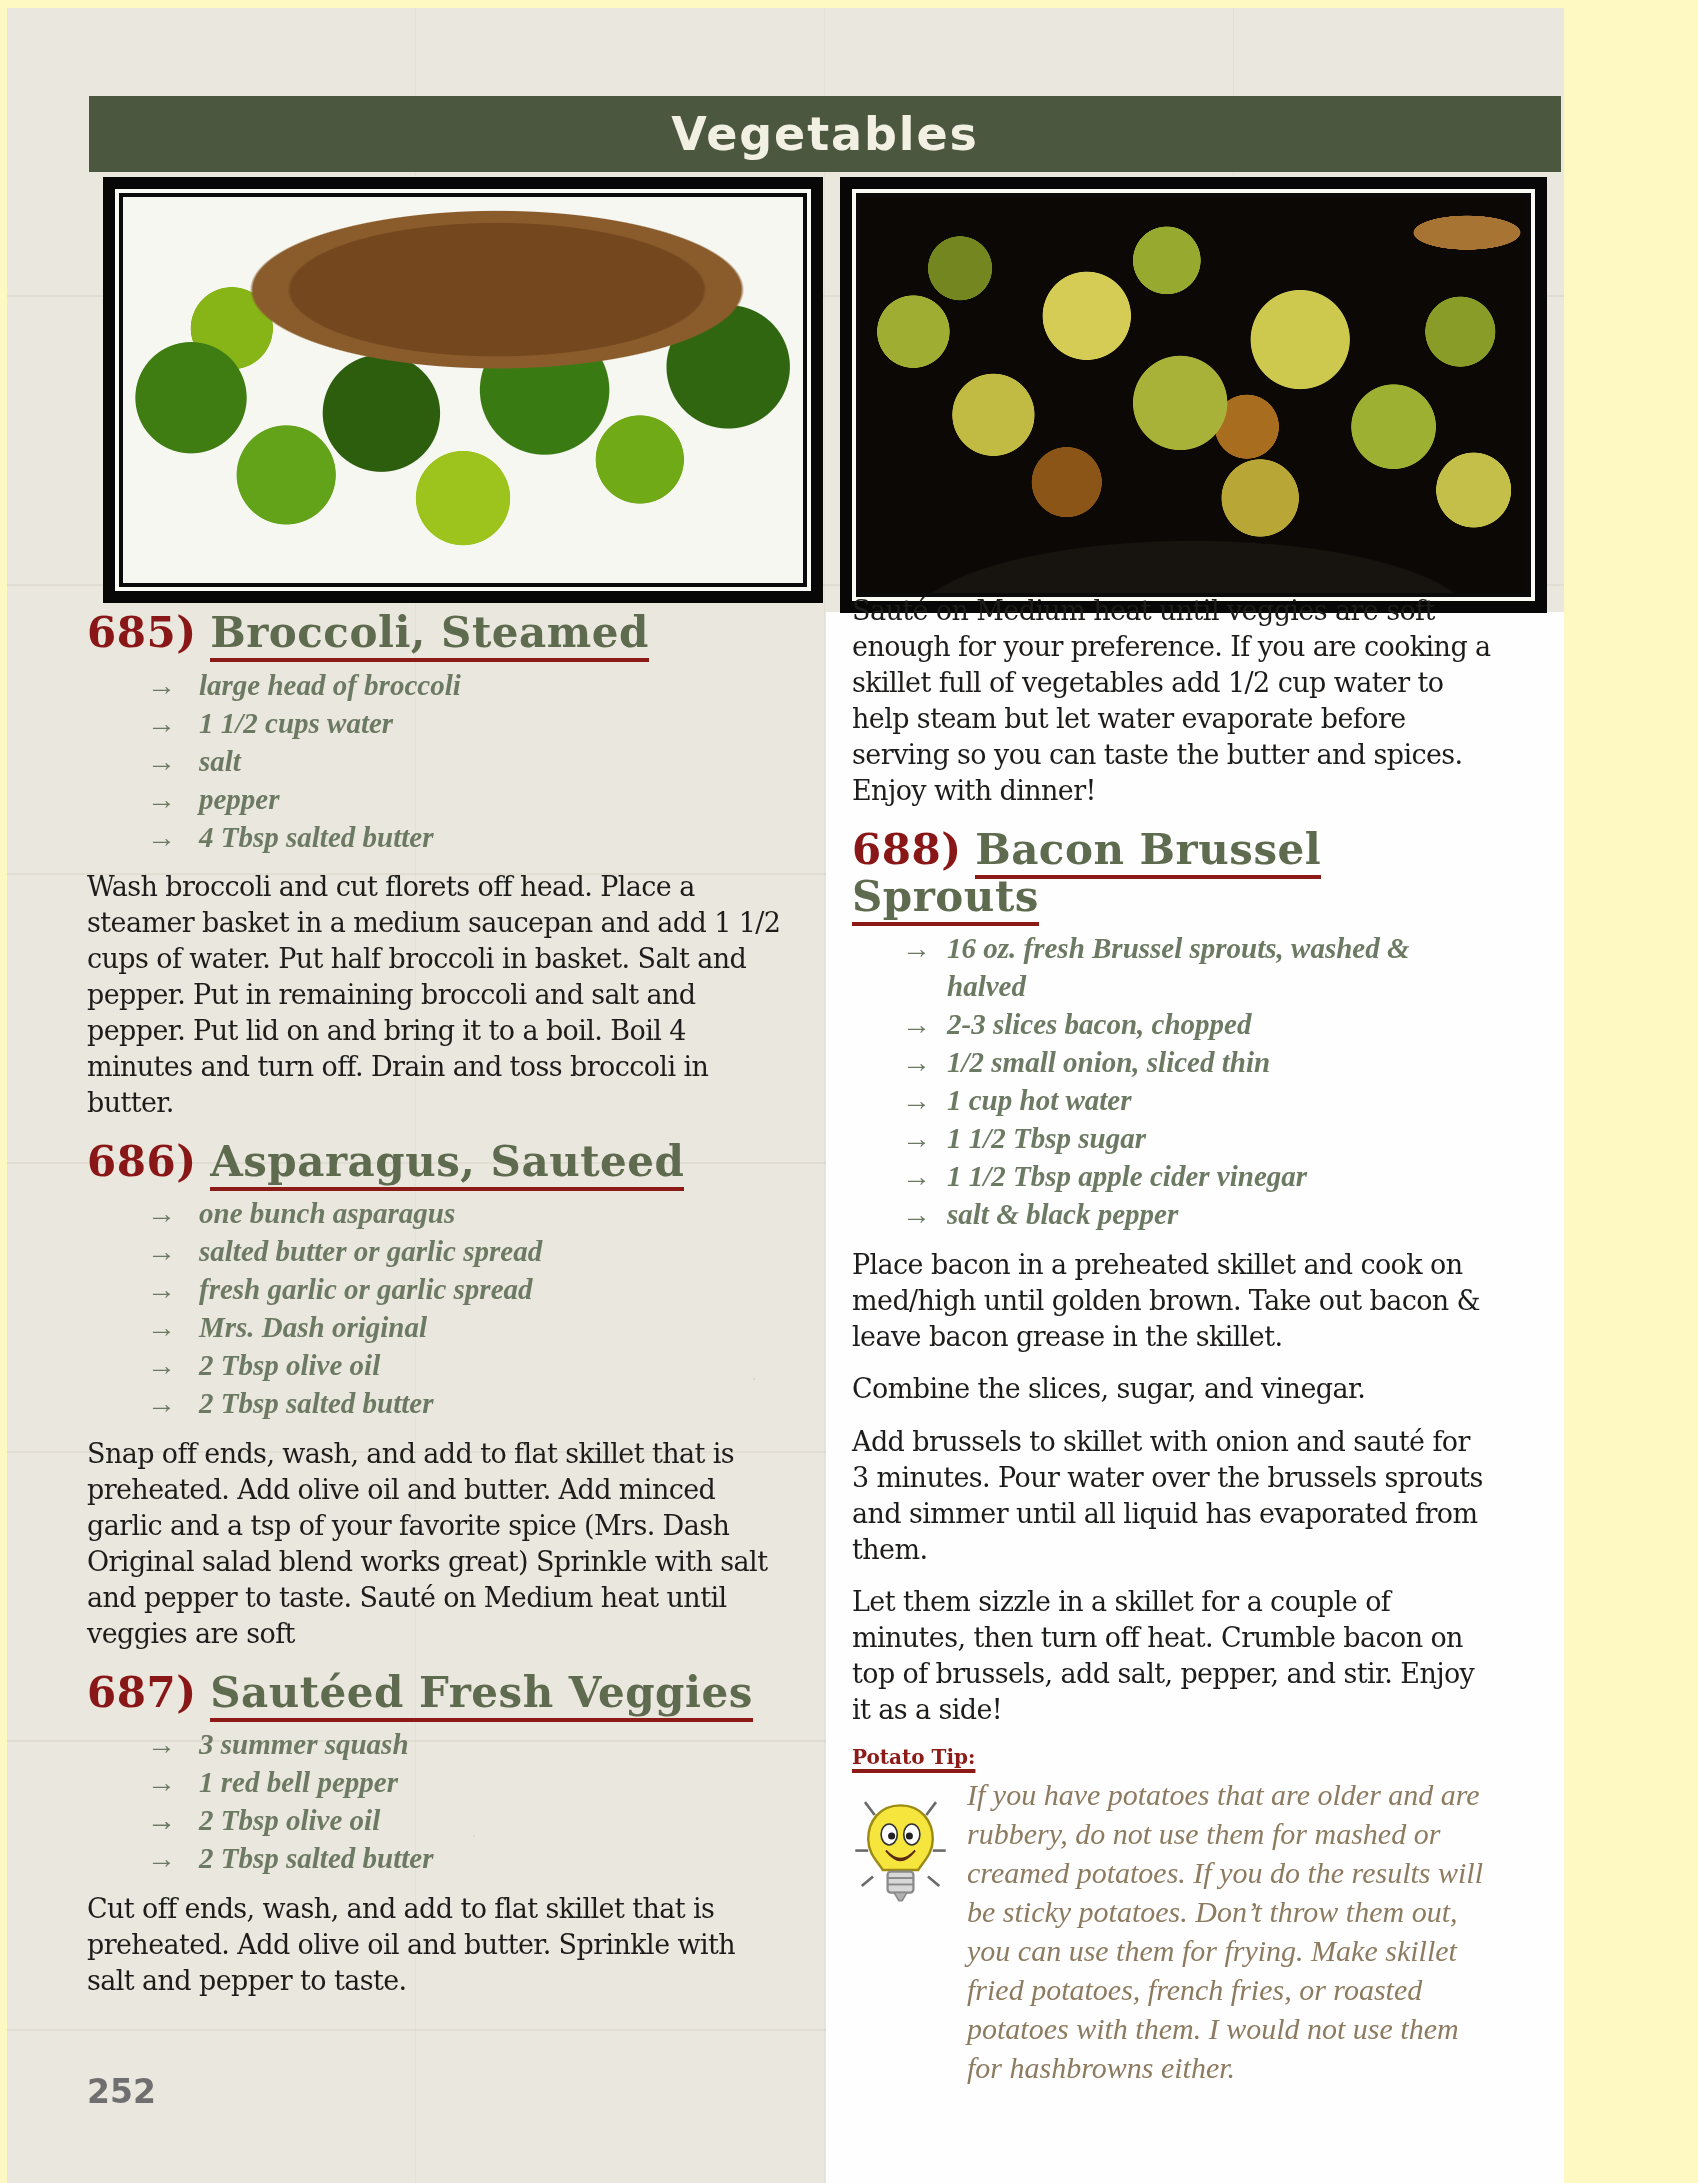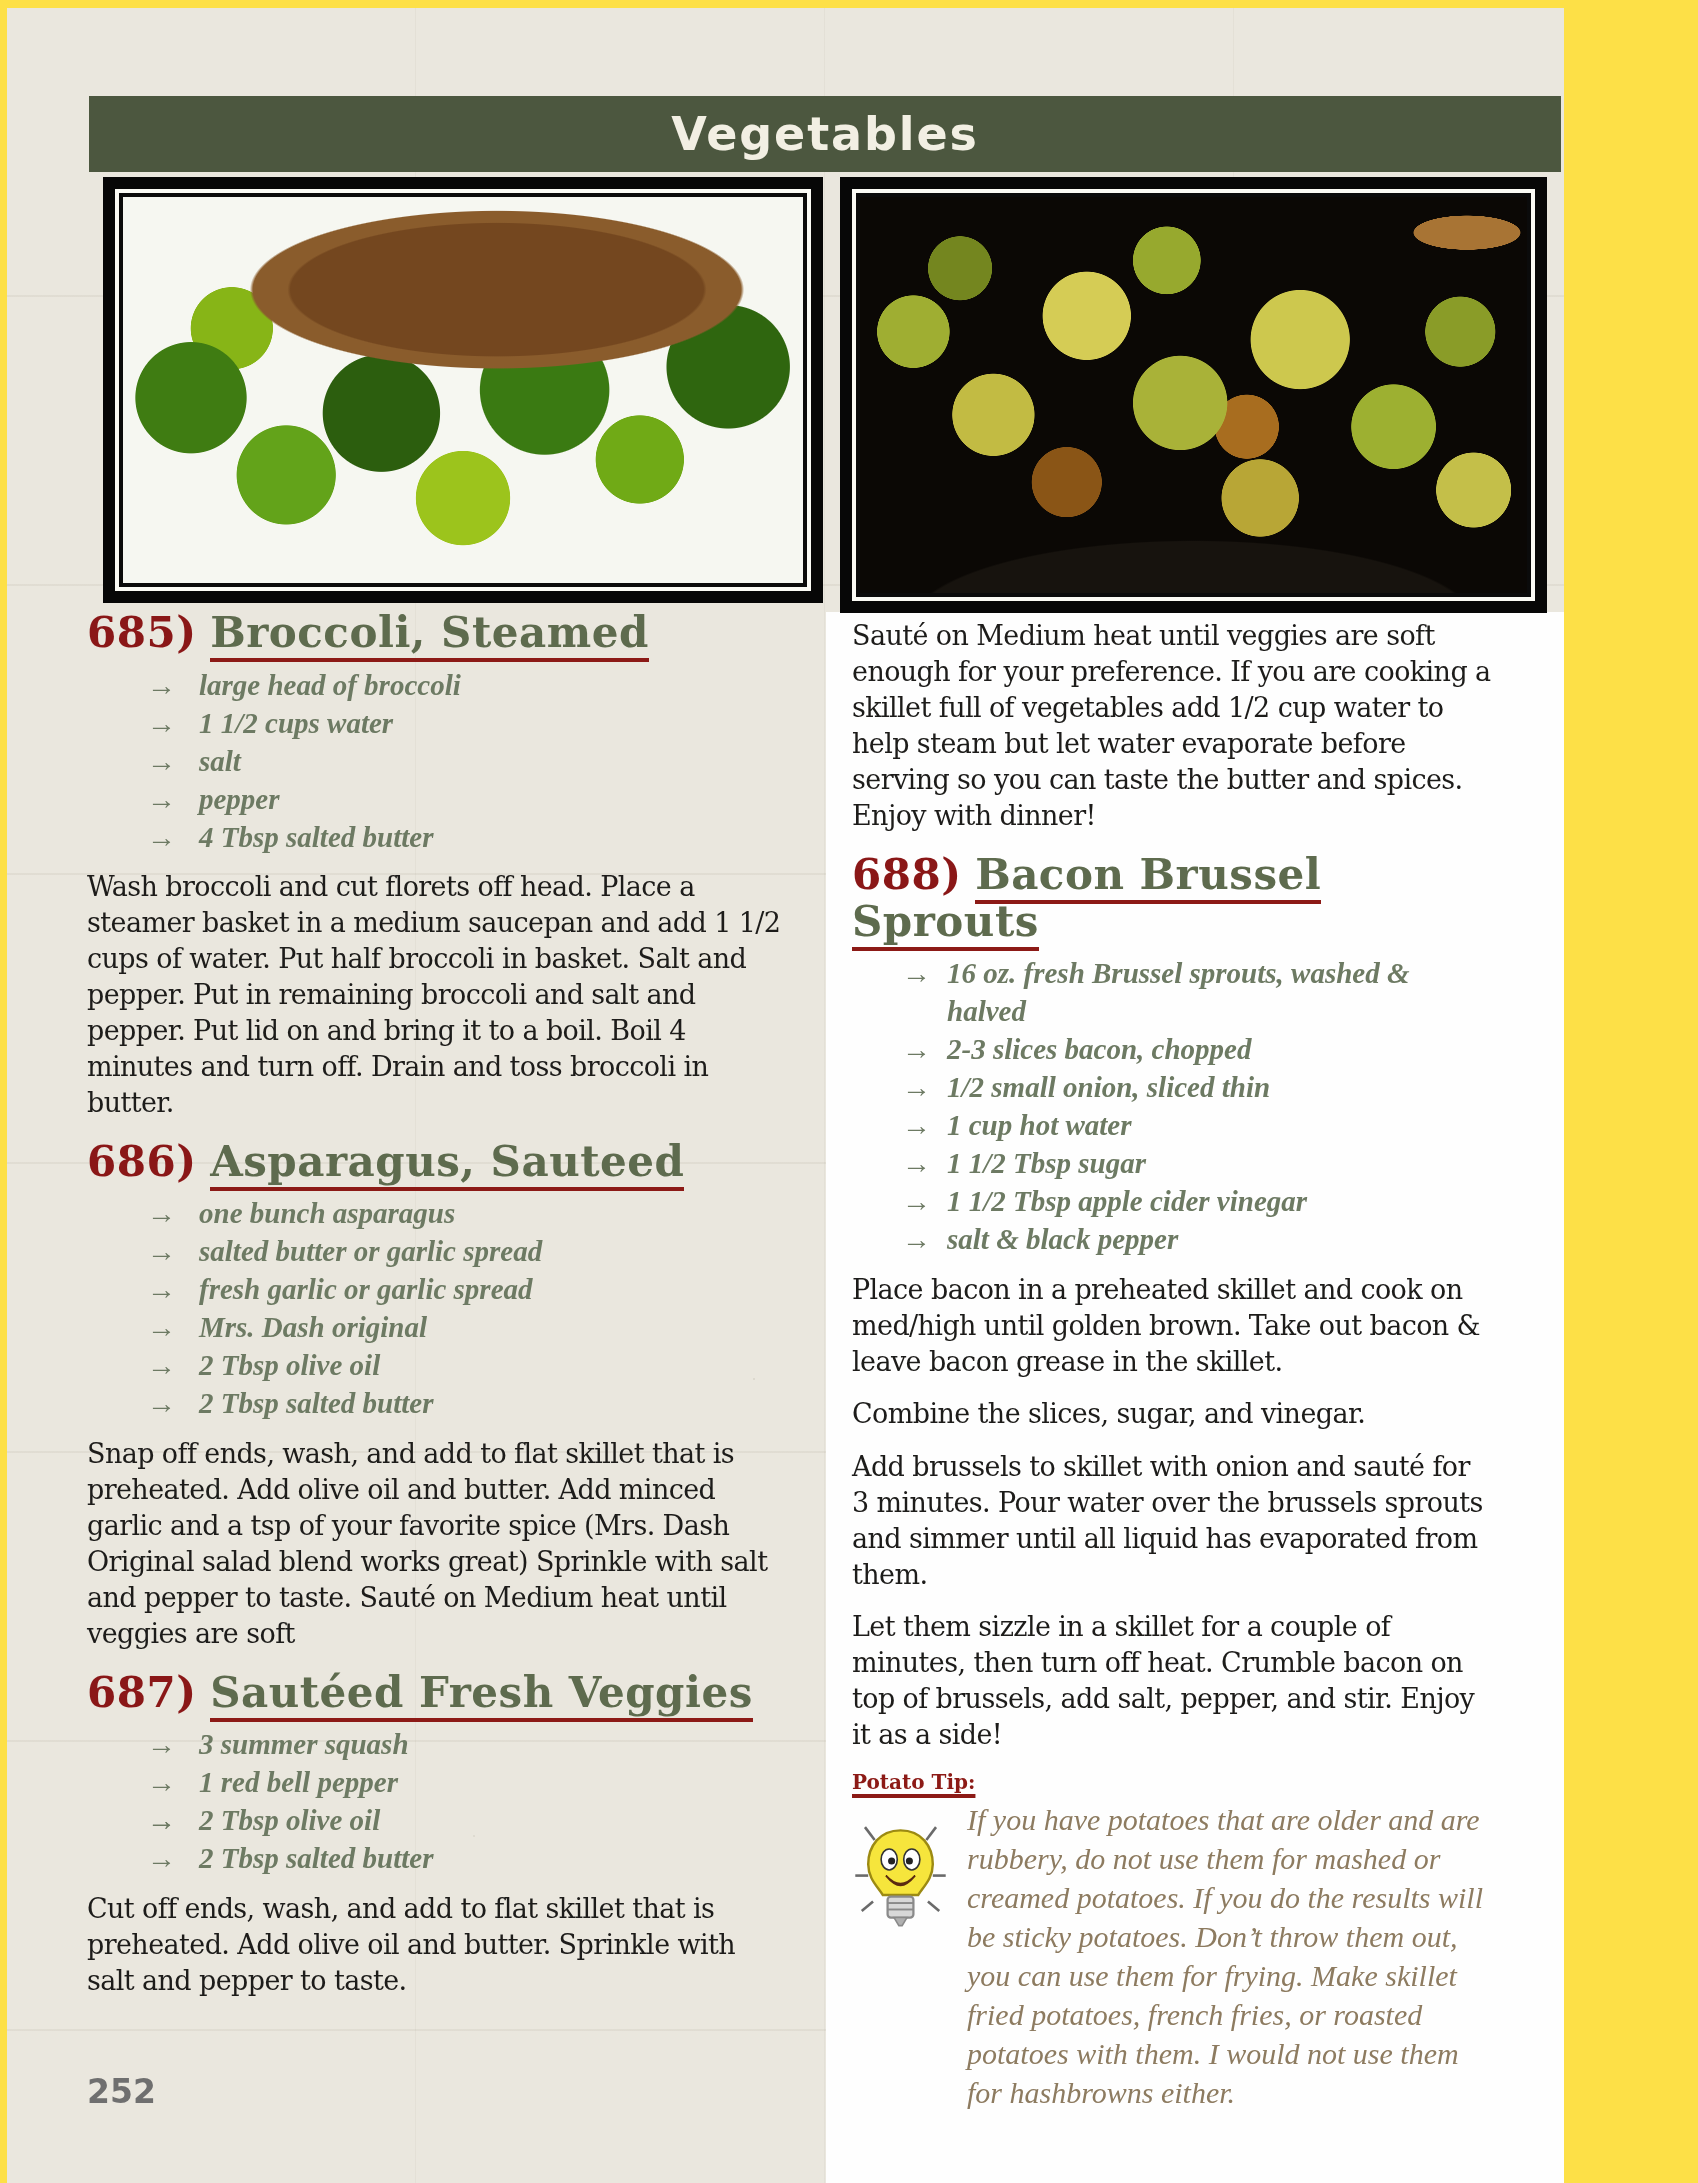--- a/index.html
+++ b/index.html
@@ -1,16 +1,16 @@
 <!DOCTYPE html>
 <html><head>
 <meta charset="utf-8">
 <style>
   html,body{margin:0;padding:0;background:#ffffff;}
-  .page{position:relative;width:1698px;height:2183px;background:#fde047;overflow:hidden;
+  .page{position:relative;width:1698px;height:2183px;background:#fef9c3;overflow:hidden;
         font-family:"DejaVu Serif", serif;}
   .paper{position:absolute;left:6.8px;top:7.8px;width:1557px;height:2176px;
          background-color:#eae7de;
          background-image:
            repeating-linear-gradient(to bottom, rgba(255,255,255,0) 0 287px, rgba(140,130,110,0.10) 287px 289px),
            repeating-linear-gradient(to right, rgba(255,255,255,0) 0 408px, rgba(140,130,110,0.07) 408px 409px),
            radial-gradient(circle 2.9px at 12% 22%, rgba(120,110,90,.12) 0 60%, transparent 61%),
            radial-gradient(circle 1.9px at 48% 63%, rgba(120,110,90,.12) 0 60%, transparent 61%),
            radial-gradient(circle 2.9px at 78% 37%, rgba(120,110,90,.10) 0 60%, transparent 61%),
            radial-gradient(circle 1.9px at 30% 84%, rgba(120,110,90,.10) 0 60%, transparent 61%);}
@@ -49,21 +49,21 @@
       radial-gradient(circle 56px at 46% 16%, #97a92e 0 60%, rgba(0,0,0,0) 61%),
       radial-gradient(circle 64px at 60% 76%, #b8a636 0 60%, rgba(0,0,0,0) 61%),
       radial-gradient(circle 82px at 66% 36%, #cdc84e 0 60%, rgba(0,0,0,0) 61%),
       radial-gradient(circle 53px at 58% 58%, #a86d1f 0 60%, rgba(0,0,0,0) 61%),
       radial-gradient(circle 70px at 80% 58%, #9db031 0 60%, rgba(0,0,0,0) 61%),
       radial-gradient(circle 58px at 90% 34%, #8a9c28 0 60%, rgba(0,0,0,0) 61%),
       radial-gradient(circle 62px at 92% 74%, #c4bf49 0 60%, rgba(0,0,0,0) 61%),
       radial-gradient(ellipse 60% 30% at 50% 108%, #17130e 0 70%, rgba(0,0,0,0) 71%);}
   .col{position:absolute;}
   .left-col{left:87px;top:609px;width:694px;}
-  .right-col{left:852px;top:618px;width:640px;}
+  .right-col{left:852px;top:593px;width:640px;}
   .recipe-heading{margin:13.6px 0 9.7px 0;font-size:42px;line-height:47px;font-weight:800;
                   letter-spacing:0.5px;}
   .recipe-heading:first-child{margin-top:0;}
   .recipe-number{color:#8a1717;margin-right:13.6px;}
   .recipe-title{color:#5e6b4e;border-bottom:4.9px solid #8c1a16;padding-bottom:1px;}
   ul.ingredients{list-style:none;margin:1.9px 0 13.6px 0;padding:0;
                  font-family:"Liberation Serif", serif;font-style:italic;font-weight:600;
                  font-size:29px;color:#6d7a63;}
   ul.ingredients li{position:relative;line-height:38px;}
   .left-col ul.ingredients li{padding-left:112px;}

